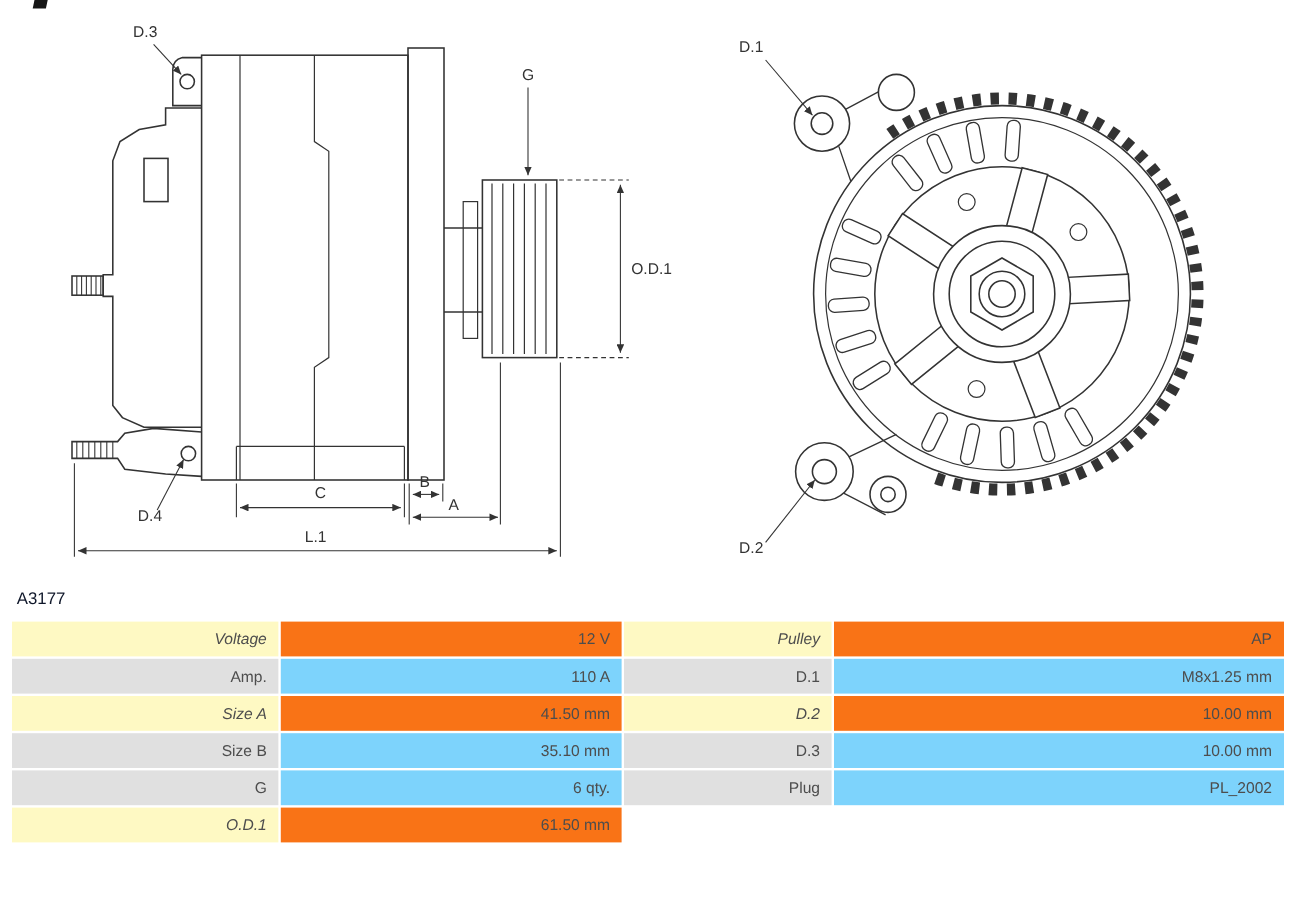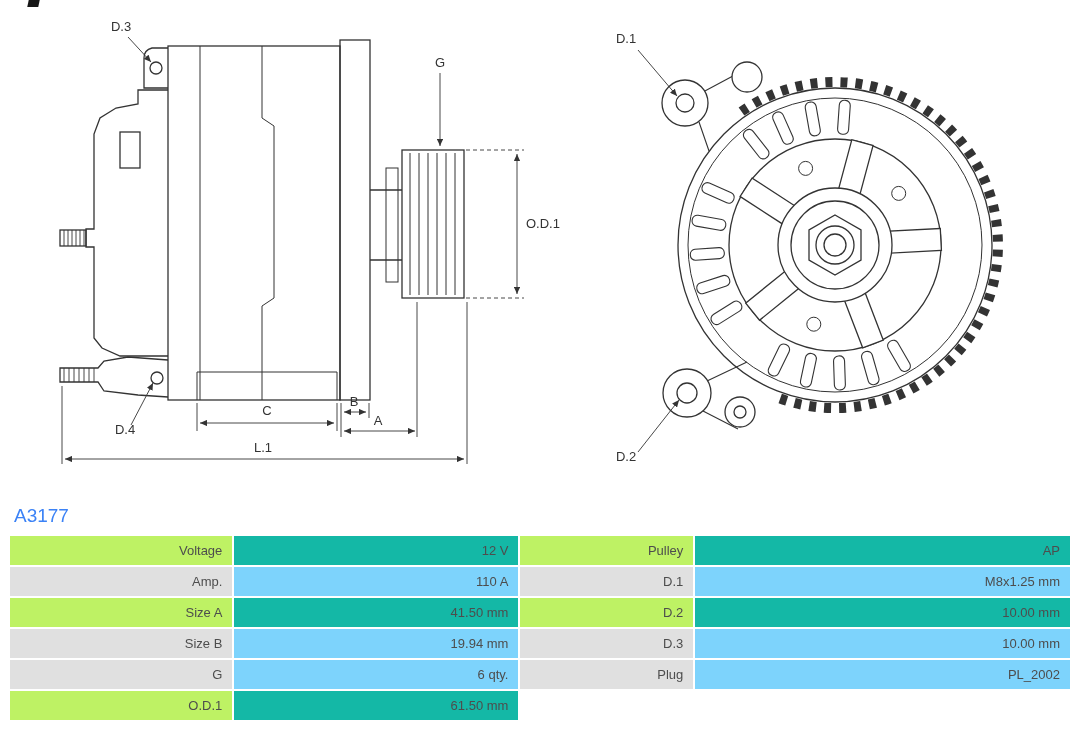--- a/index.html
+++ b/index.html
@@ -4,25 +4,25 @@
 <style>
   html,body{margin:0;padding:0;background:#fff;}
   body{width:1080px;height:753px;overflow:hidden;font-family:"Liberation Sans",sans-serif;}
   .page{position:relative;width:900px;height:753px;background:#fff;}
   .corner-artifact{position:absolute;left:28px;top:0;width:11px;height:7px;background:#161616;transform:skewX(-12deg);}
   .drawings{position:relative;width:1080px;height:484px;}
   .drawings svg{position:absolute;top:0;}
   #side-view{left:0;}
   #front-view{left:600px;}
   svg text{font-family:"Liberation Sans",sans-serif;font-size:13px;fill:#333;}
-  .part-number{margin:22px 0 8px 14px;font-size:19px;color:#3b82f6;line-height:20px;}
+  .part-number{margin:4px 0 8px 14px;font-size:14px;color:#0f172a;line-height:20px;}
   table.specs{border-collapse:separate;border-spacing:2px;margin-left:8px;table-layout:fixed;width:1064px;}
   table.specs td{height:29px;font-size:13px;color:#4d4d4d;text-align:right;padding:0 10px 0 4px;vertical-align:middle;overflow:hidden;white-space:nowrap;}
   td.c1{width:202px;} td.c2{width:262px;} td.c3{width:154px;} td.c4{width:350px;}
-  tr.odd td.lbl{background:#bef264;} tr.odd td.val{background:#14b8a6;}
+  tr.odd td.lbl{background:#fef9c3;font-style:italic;} tr.odd td.val{background:#f97316;}
   tr.even td.lbl{background:#e0e0e0;} tr.even td.val{background:#7dd3fc;}
   td.blank{background:#fff !important;}
 </style>
 </head>
 <body>
 
 <div class="page">
 
   <div class="corner-artifact"></div>
 
@@ -184,21 +184,21 @@
         <td class="c4 val">M8x1.25 mm</td>
       </tr>
       <tr class="odd">
         <td class="c1 lbl">Size A</td>
         <td class="c2 val">41.50 mm</td>
         <td class="c3 lbl">D.2</td>
         <td class="c4 val">10.00 mm</td>
       </tr>
       <tr class="even">
         <td class="c1 lbl">Size B</td>
-        <td class="c2 val">19.94 mm</td>
+        <td class="c2 val">35.10 mm</td>
         <td class="c3 lbl">D.3</td>
         <td class="c4 val">10.00 mm</td>
       </tr>
       <tr class="even">
         <td class="c1 lbl">G</td>
         <td class="c2 val">6 qty.</td>
         <td class="c3 lbl">Plug</td>
         <td class="c4 val">PL_2002</td>
       </tr>
       <tr class="odd">

